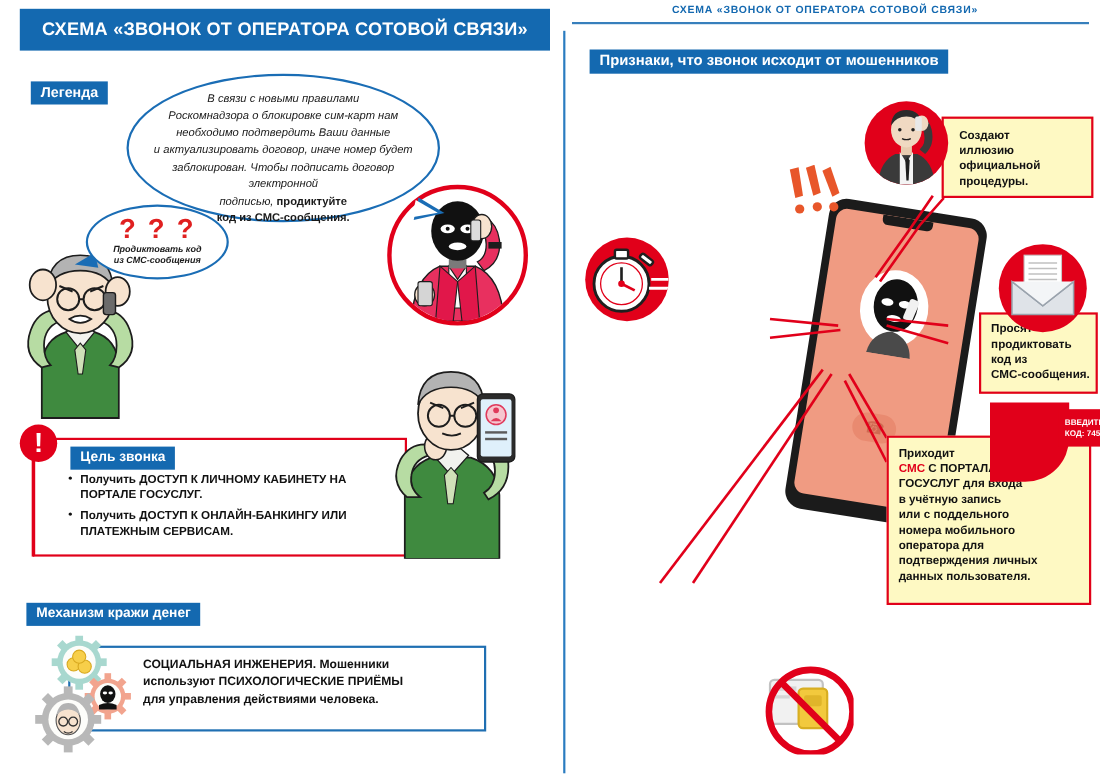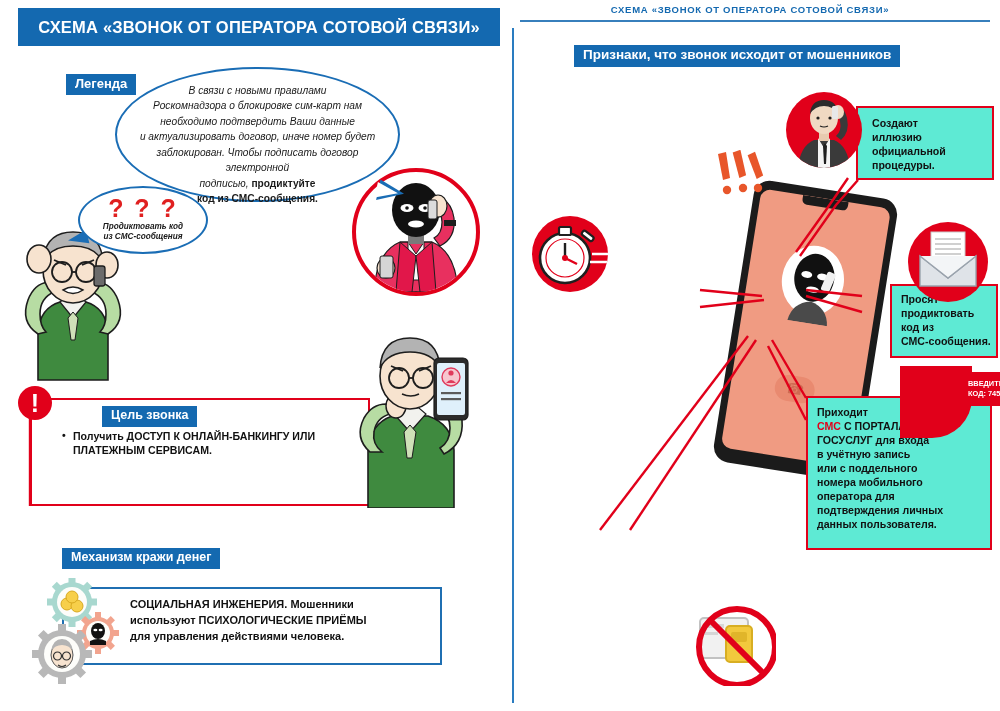--- a/index.html
+++ b/index.html
@@ -49,21 +49,20 @@
     height: 675px; background: #2a7cc0;
   }
 
   
   .chip {
     position: absolute;
     background: #1469b0; color: #fff;
     font-weight: bold; padding: 3px 9px 4px 9px;
     font-size: 13px; white-space: nowrap;
     line-height: 1.1;
-    margin-left: 38px;
   }
   .chip.sm { font-size: 12.5px; }
 
   
   #speech-bubble {
     position: absolute; left: 115px; top: 67px;
     width: 285px; height: 135px;
     border: 2.3px solid #1a6db5;
     border-radius: 50% / 50%;
     background: #fff;
@@ -199,21 +198,21 @@
   }
 
   
   #excl {
     position: absolute; left: 712px; top: 150px;
     width: 60px; height: 50px; z-index: 3;
   }
 
   
   .callout {
-    position: absolute; background: #5eead4;
+    position: absolute; background: #fef9c3;
     border: 2.3px solid #e1001a; z-index: 5;
   }
   .callout .ctxt {
     font-size: 10.6px; font-weight: bold;
     line-height: 1.32; color: #111;
   }
   .callout .ctxt .red { color: #e1001a; }
 
   
   .redcircle {
@@ -349,20 +348,21 @@
         <rect x="24" y="84" width="13" height="22" rx="2" fill="#d5d5d5" stroke="#1d1d1d" stroke-width="1"></rect>
 
         <rect x="88" y="48" width="12" height="6" fill="#1d1d1d"></rect>
       </svg>
     </div>
 
     <div id="goal-box"></div>
     <div id="goal-badge">!</div>
     <div class="chip sm" id="goal-chip">Цель звонка</div>
     <ul id="goal-list">
+      <li>Получить ДОСТУП К ЛИЧНОМУ КАБИНЕТУ НА ПОРТАЛЕ ГОСУСЛУГ.</li>
       <li>Получить ДОСТУП К ОНЛАЙН-БАНКИНГУ ИЛИ ПЛАТЕЖНЫМ СЕРВИСАМ.</li>
     </ul>
 
     <svg class="abs" style="left:338px; top:332px; z-index:4;" width="150" height="176" viewBox="0 0 150 176">
       <path d="M30,118 q2,-26 24,-34 l36,0 q24,8 26,34 l0,58 l-86,0 z" fill="#3f8a3f" stroke="#1d1d1d" stroke-width="1.6"></path>
       <path d="M56,82 l16,18 l16,-18 l-7,-6 l-18,0 z" fill="#f2f2ee" stroke="#1d1d1d" stroke-width="1.2"></path>
       <path d="M66,100 l6,-7 l6,7 l-4,26 l-5,0 z" fill="#cfe0b8" stroke="#1d1d1d" stroke-width="1"></path>
 
       <path d="M32,120 q-16,-14 -6,-34 q8,-14 22,-14 l4,10 q-14,4 -16,18 q-2,12 8,20 z" fill="#b7dca3" stroke="#1d1d1d" stroke-width="1.6"></path>
       <ellipse cx="58" cy="74" rx="10" ry="12" fill="#f7e3cf" stroke="#1d1d1d" stroke-width="1.4"></ellipse>

